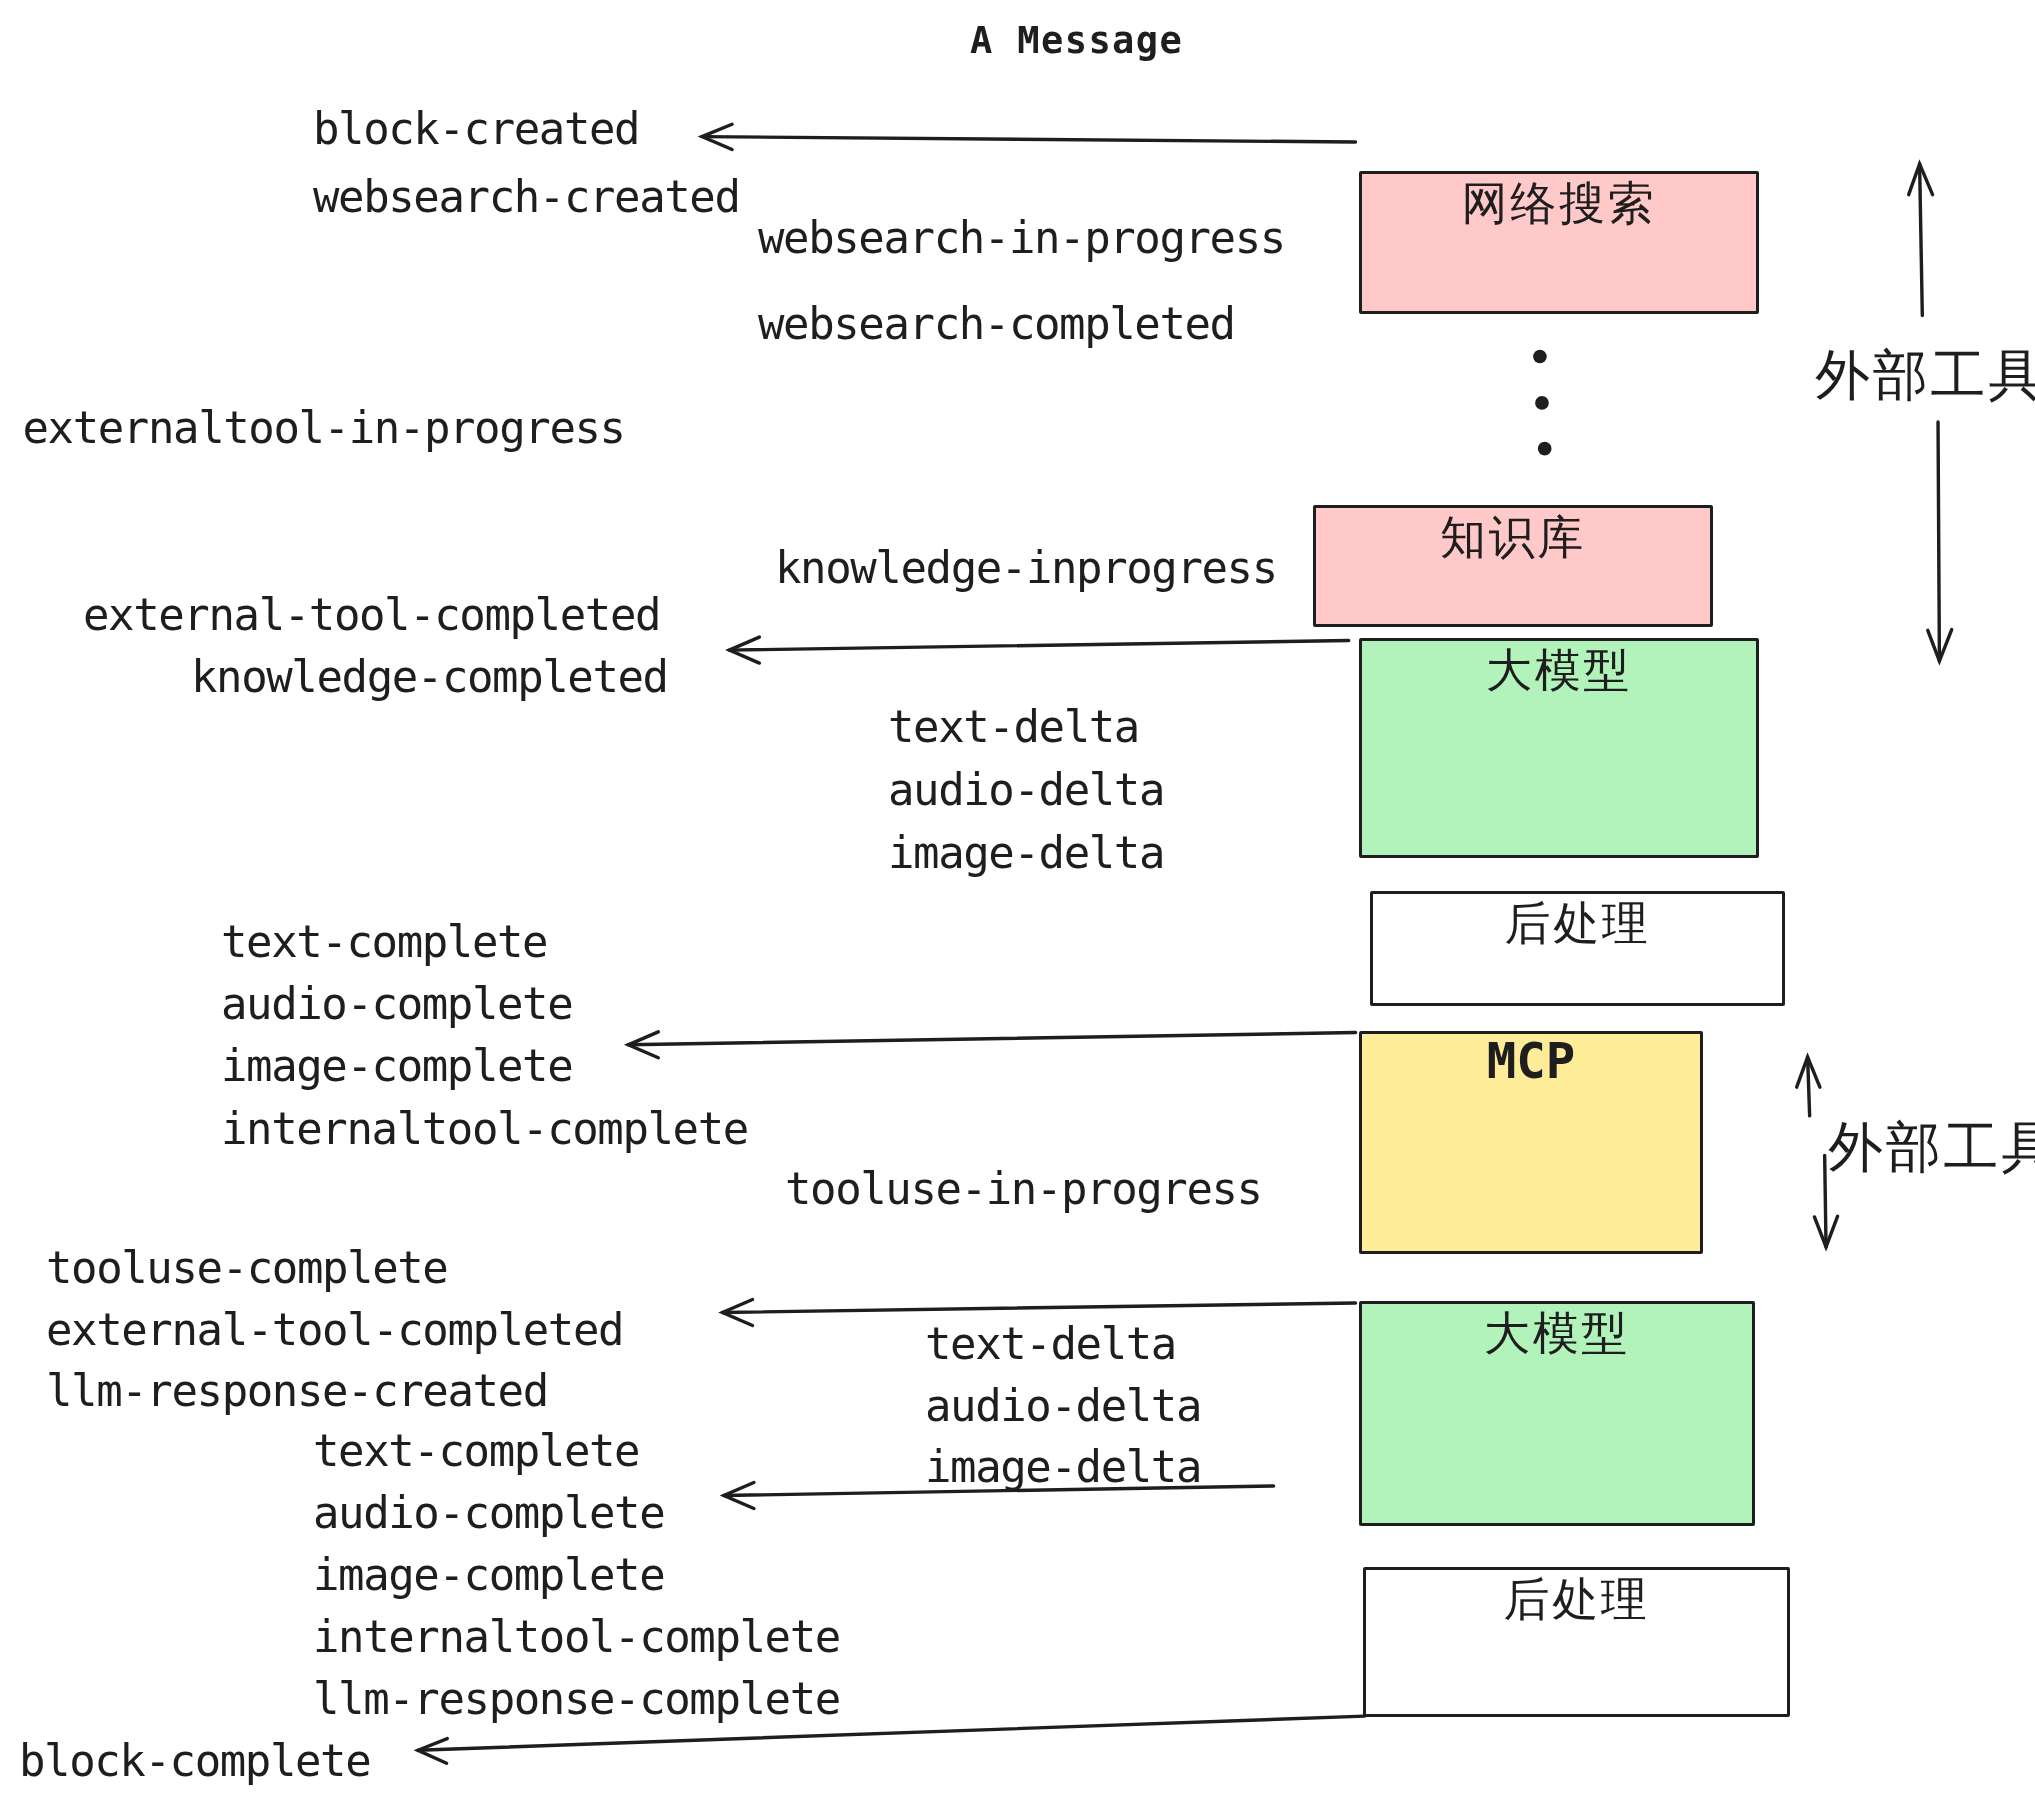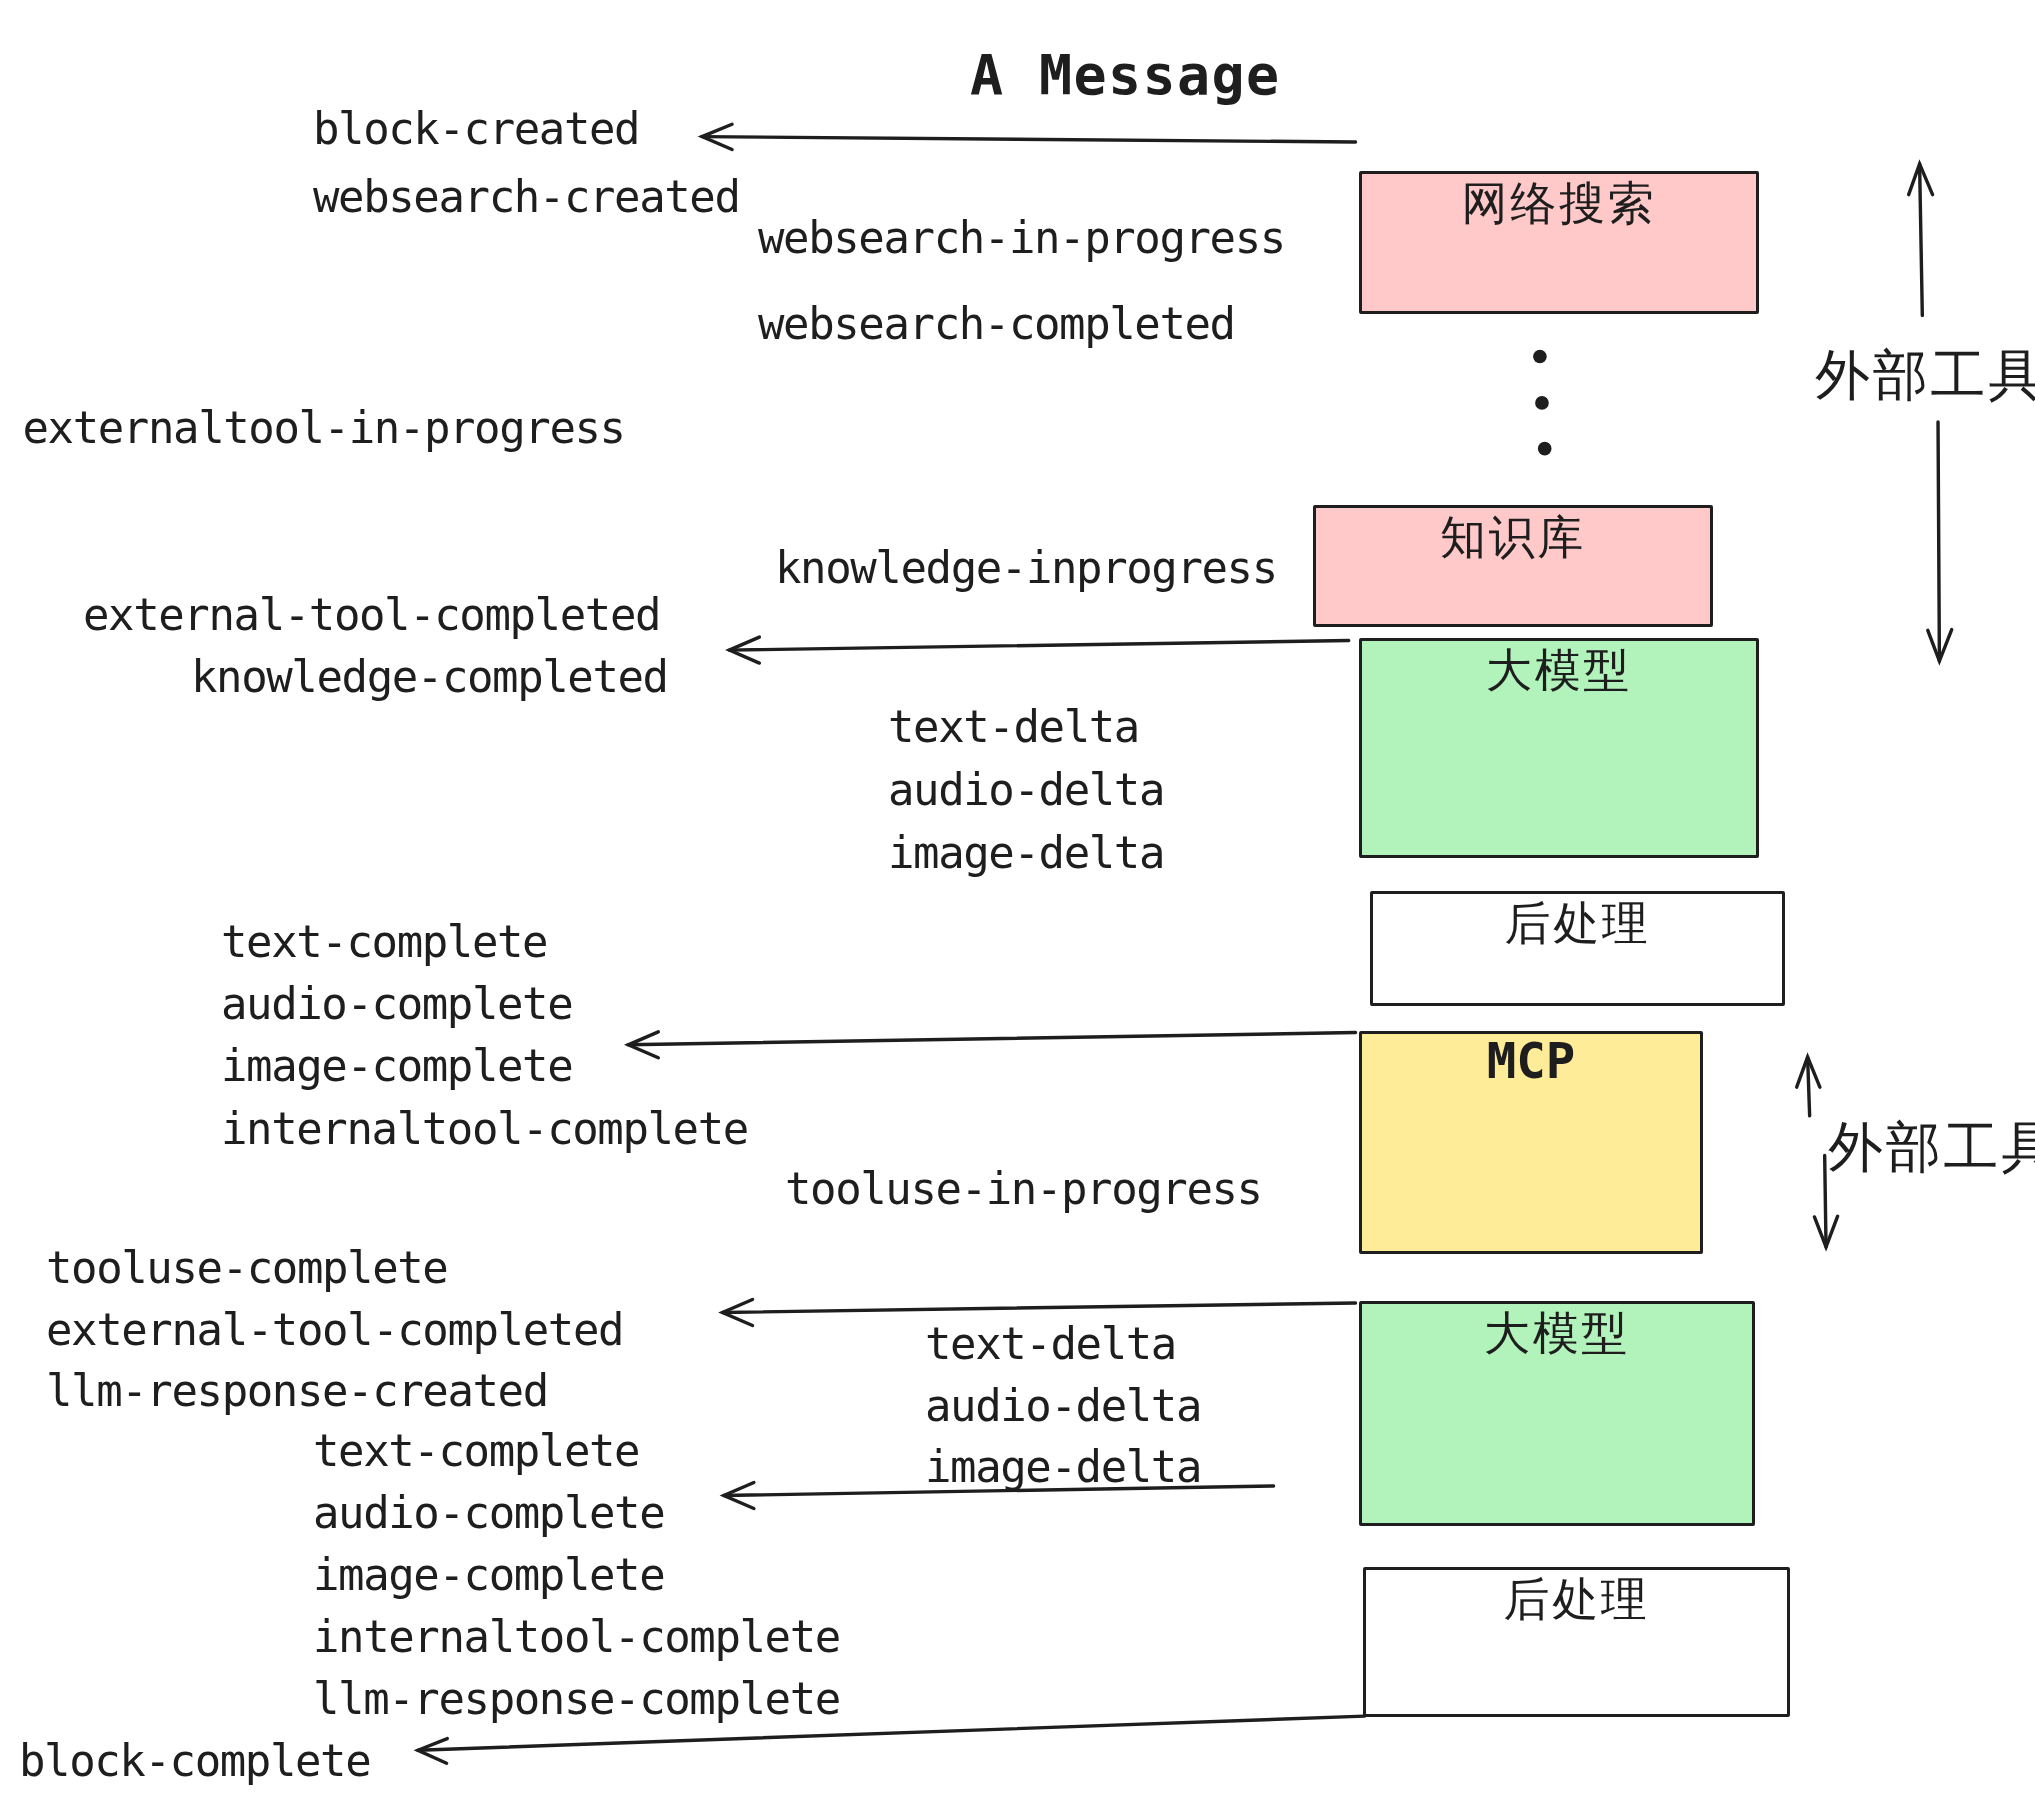--- a/index.html
+++ b/index.html
@@ -8,22 +8,22 @@
     background: #ffffff;
     position: relative;
     overflow: hidden;
     font-family: "DejaVu Sans Mono", monospace;
     color: #1e1e1e;
   }
   .canvas { position: absolute; inset: 0; }
   .arrow-layer { position: absolute; left: 0; top: 0; }
   .title {
     position: absolute;
-    font-size: 55px; font-weight: 600;
-    letter-spacing: 1.4px; white-space: nowrap; margin-top: 24px;
+    font-size: 37px; font-weight: 600;
+    letter-spacing: 1.4px; white-space: nowrap;
   }
   .evt {
     position: absolute;
     font-size: 44px; line-height: 44px;
     letter-spacing: -1.4px; white-space: nowrap;
     font-weight: 500;
     margin-top: 11px;
   }
   .box {
     position: absolute;

